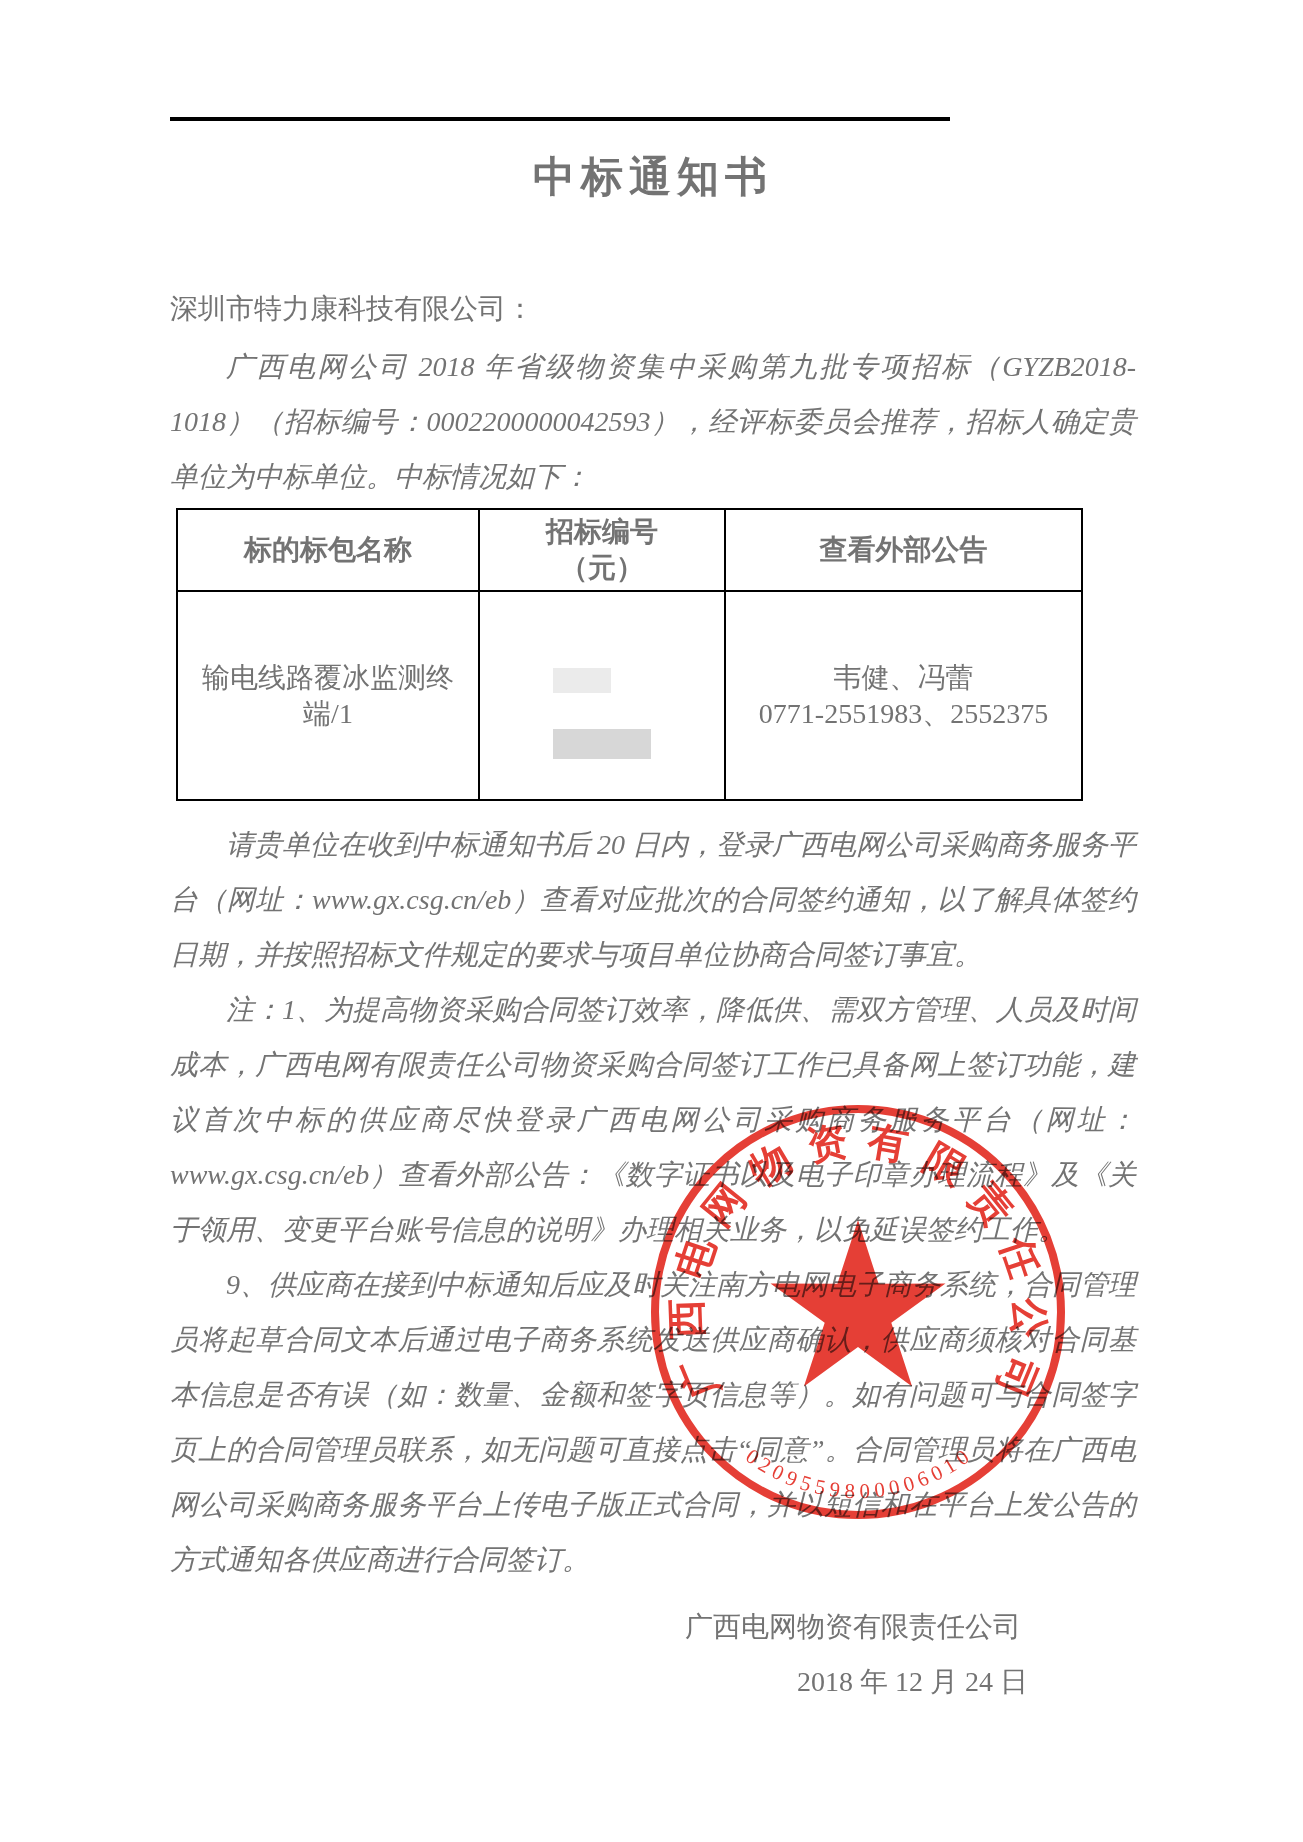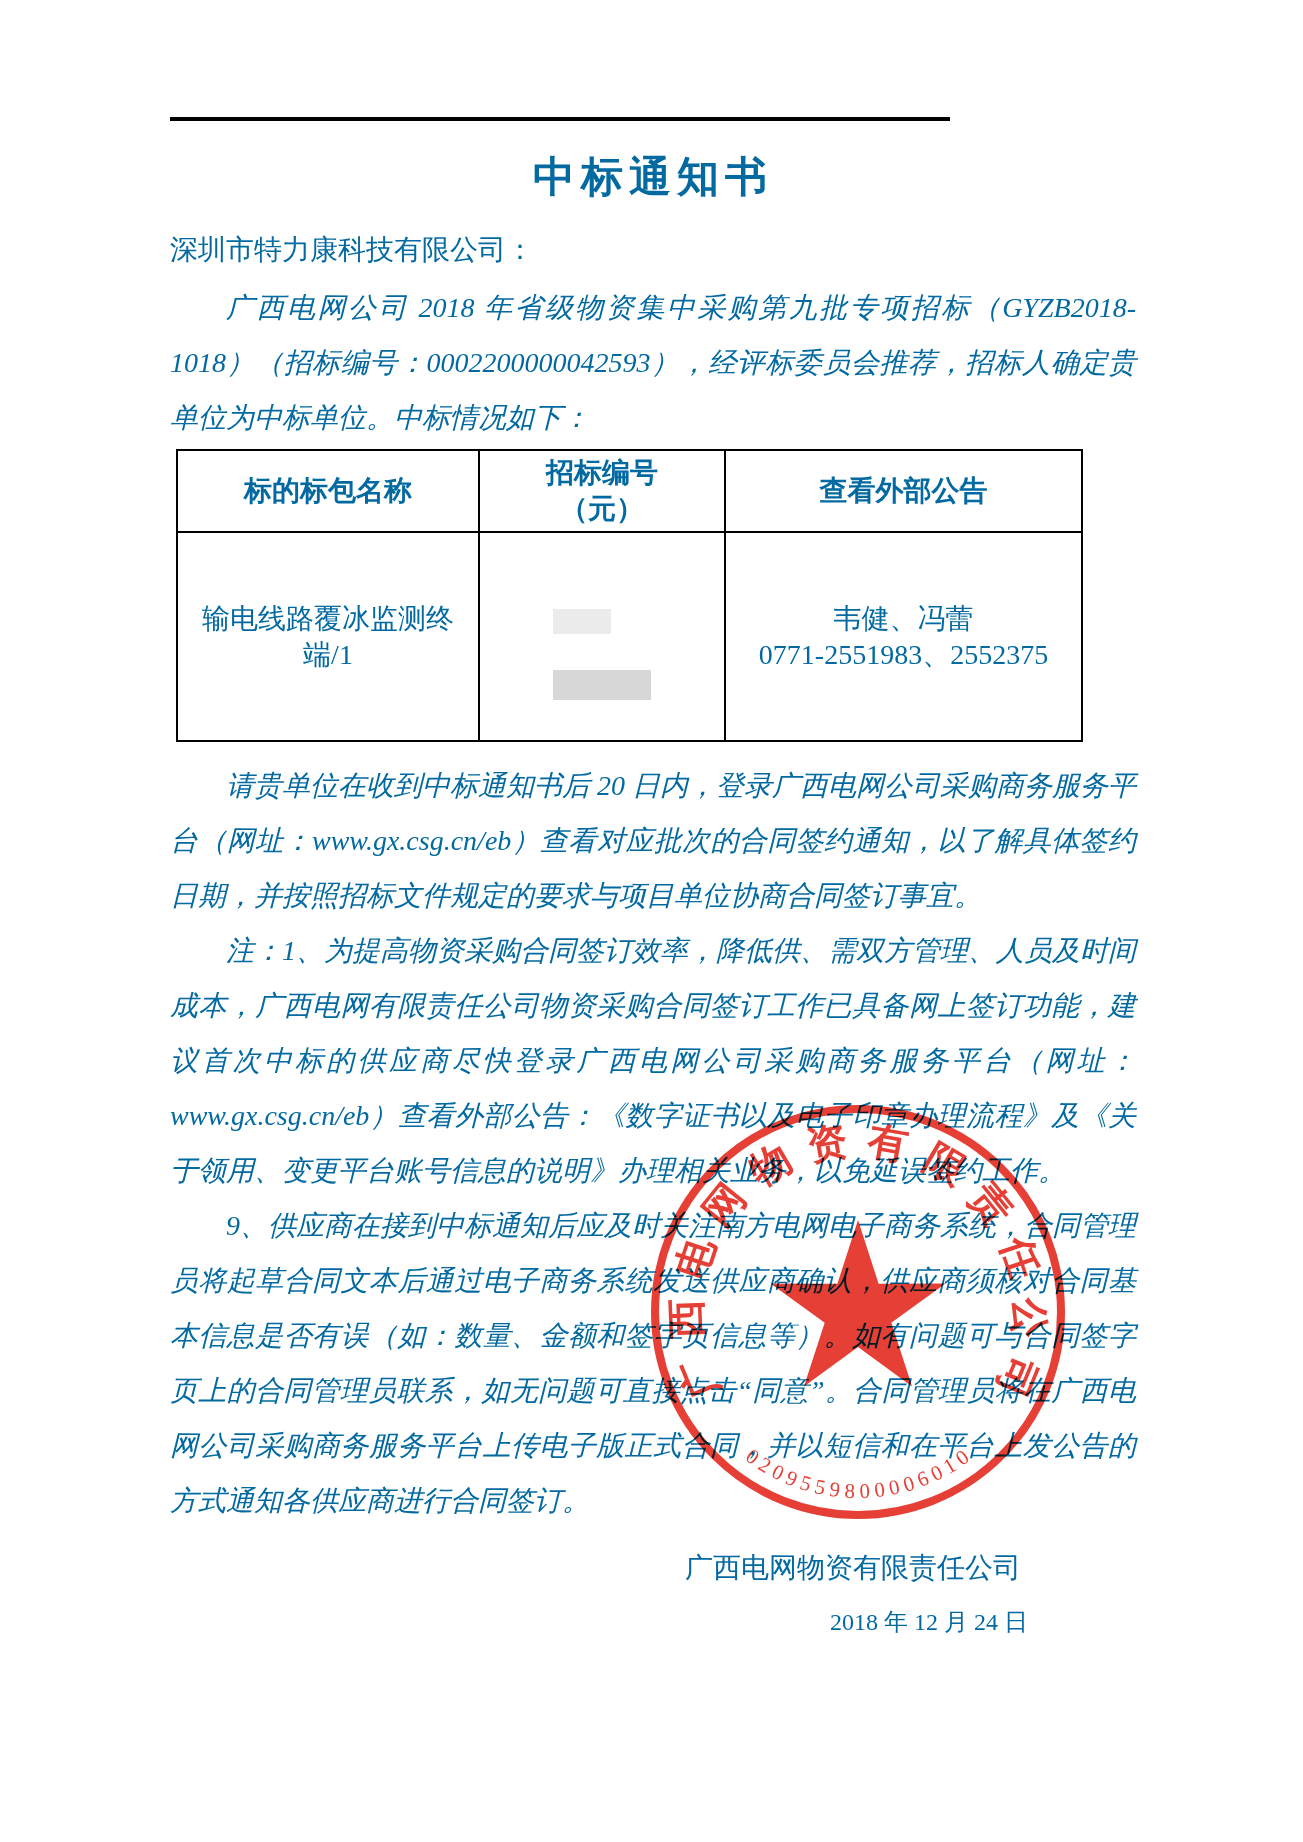--- a/index.html
+++ b/index.html
@@ -2,37 +2,37 @@
 <html><head>
 <meta charset="utf-8">
 <style>
   html,body { margin:0; padding:0; background:#888; }
   .doc {
     position:relative;
     width:1303px; height:1842px;
     margin:0 auto;
     background:#ffffff;
     font-family:"Liberation Serif","DejaVu Serif",serif;
-    color:#0369a1;
+    color:#737373;
     overflow:hidden;
   }
   .content {
     position:absolute; left:170px; top:0; width:966px;
   }
   .rule {
     margin-top:117px;
     width:780px; height:4px; background:#000;
   }
   .title {
     margin:28px 0 0 0;
     font-size:42px; font-weight:bold;
     text-align:center; letter-spacing:6px;
   }
   .addressee {
-    margin-top:25px;
+    margin-top:84px;
     font-size:28px; line-height:40px;
   }
   p.body {
     margin:0;
     font-size:28px; line-height:55px;
     text-align:justify;
     text-indent:2em;
     font-style:italic;
   }
   p.body.first { margin-top:10px; }
@@ -55,21 +55,21 @@
   .col1 { width:302px; } .col2 { width:246px; } .col3 { width:357px; }
   .redact { display:inline-block; vertical-align:middle; }
   .redact .r1 { width:58px; height:25px; background:#ebebeb; }
   .redact .r2 { width:98px; height:30px; background:#d7d7d7; }
   .sig-company {
     margin-top:12px;
     font-size:28px; line-height:55px;
     text-align:right; padding-right:115px;
   }
   .sig-date {
-    font-size:24px; line-height:55px;
+    font-size:28px; line-height:55px;
     text-align:right; padding-right:108px;
   }
   .stamp {
     position:absolute;
     left:638px; top:1092px;
     width:440px; height:440px;
     opacity:0.88;
     mix-blend-mode:multiply;
     pointer-events:none;
   }

